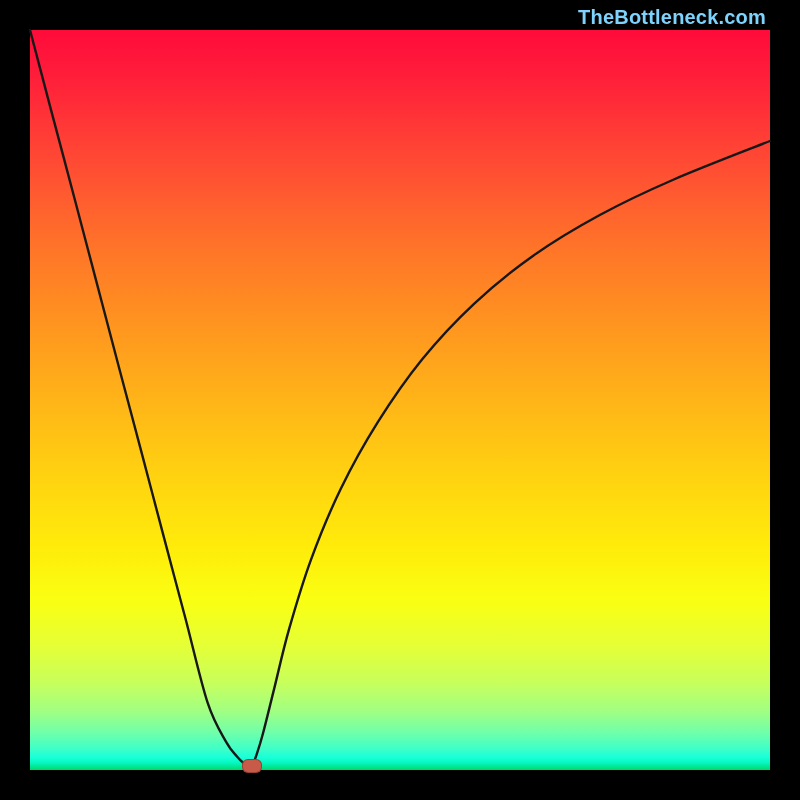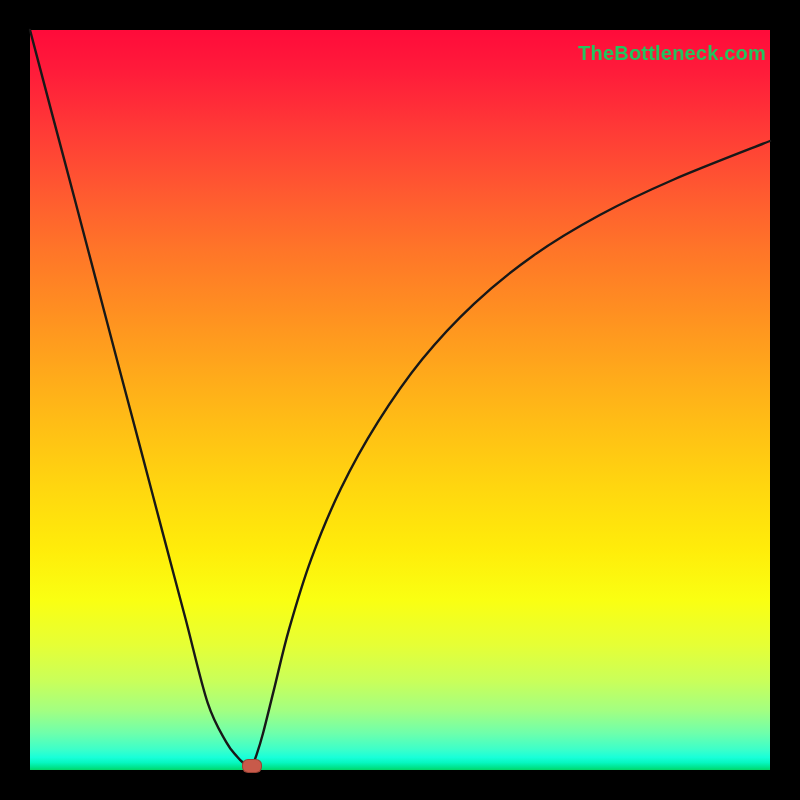--- a/index.html
+++ b/index.html
@@ -46,26 +46,25 @@
       #18ffd9 98.3%,
       #06f7c0 99%,
       #00e590 99.6%,
       #00d868 100%
     );
   }
   .watermark {
     position: absolute;
     right: 34px;
     top: 6px;
-    color: #22c55e;
+    color: #7dd3fc;
     font-size: 20px;
     font-weight: 600;
     letter-spacing: 0.2px;
     user-select: none;
-    margin-top: 36px;
   }
   svg.curve {
     position: absolute;
     left: 0;
     top: 0;
     width: 740px;
     height: 740px;
     overflow: visible;
   }
   .marker {

